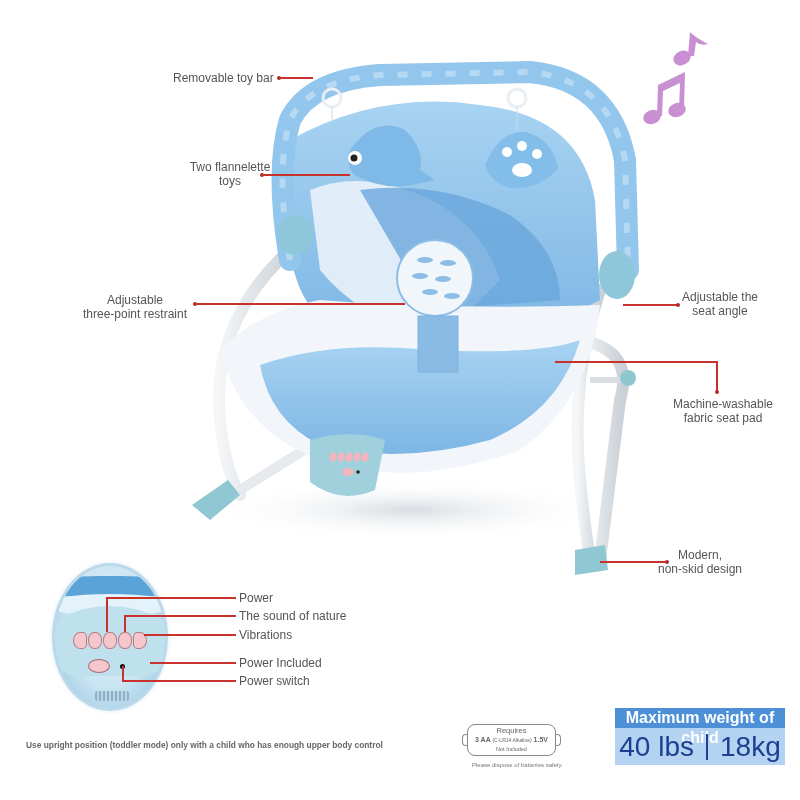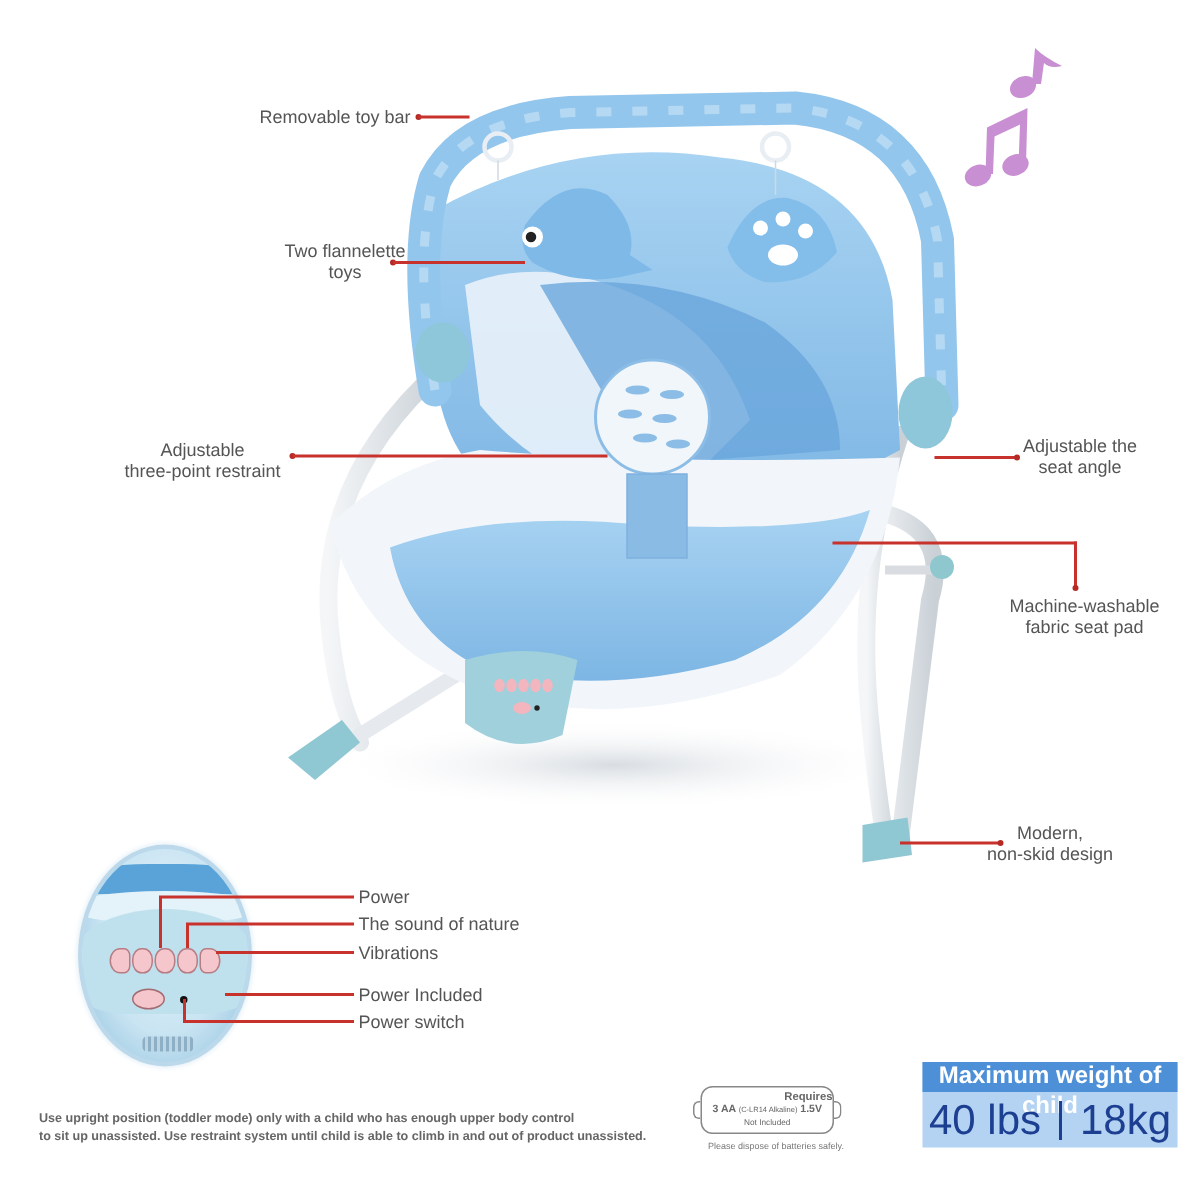--- a/index.html
+++ b/index.html
@@ -7,21 +7,21 @@
   .abs { position: absolute; }
   .label { position: absolute; color: #555; font-size: 12px; line-height: 14px; font-family: "Liberation Sans", sans-serif; white-space: nowrap; }
   .label.center { text-align: center; }
   .label.left { text-align: right; }
   .line { position: absolute; background: #c8322d; height: 2px; }
   .vline { position: absolute; background: #c8322d; width: 2px; }
   .dot { position: absolute; width: 4px; height: 4px; border-radius: 50%; background: #b52a25; }
   .note { position: absolute; left: 26px; top: 739px; width: 440px; font-size: 8.4px; line-height: 12px; color: #666; font-weight: bold; font-family: "Liberation Sans", sans-serif; }
   .note div { white-space: nowrap; }
   .battery { position: absolute; left: 467px; top: 724px; width: 87px; height: 30px; border: 1.5px solid #888; border-radius: 8px; text-align: center; font-size: 7px; color: #666; line-height: 9px; }
-  .battery .req { font-size: 7.5px; font-weight: bold; margin-top: 1px; text-align: right; }
+  .battery .req { font-size: 7.5px; font-weight: normal; margin-top: 1px; }
   .battery .aa { font-weight: bold; font-size: 7px; }
   .battery .ni { font-size: 5.5px; }
   .battery::before, .battery::after { content: ""; position: absolute; top: 9px; width: 4px; height: 10px; border: 1.5px solid #888; }
   .battery::before { left: -6px; border-right: none; border-radius: 4px 0 0 4px; }
   .battery::after { right: -6px; border-left: none; border-radius: 0 4px 4px 0; }
   .dispose { position: absolute; left: 472px; top: 762px; font-size: 6px; color: #777; }
   .weight { position: absolute; left: 615px; top: 708px; width: 170px; height: 57px; background: #b4d2f1; }
   .weight .head { height: 20px; background: #4d90d8; color: #fff; font-weight: bold; font-size: 16px; line-height: 20px; text-align: center; }
   .weight .vals { display: flex; align-items: center; justify-content: center; height: 37px; color: #1c3f92; font-weight: normal; font-size: 28px; }
   .weight .sep { width: 2px; height: 26px; background: #1c3f92; margin: 0 12px; }
@@ -191,21 +191,20 @@
 <div class="line" style="left:122px;top:680px;width:114px"></div>
 
 <div class="label left" style="left:239px;top:591px">Power</div>
 <div class="label left" style="left:239px;top:609px">The sound of nature</div>
 <div class="label left" style="left:239px;top:628px">Vibrations</div>
 <div class="label left" style="left:239px;top:656px">Power Included</div>
 <div class="label left" style="left:239px;top:674px">Power switch</div>
 
 <div class="note">
   <div>Use upright position (toddler mode) only with a child who has enough upper body control</div>
-  <div>to sit up unassisted. Use restraint system until child is able to climb in and out of product unassisted.</div>
 </div>
 
 <div class="battery">
   <div class="req">Requires</div>
   <div class="aa">
     <span>3 AA</span>
     <span style="font-size:5px;font-weight:normal">(C-LR14 Alkaline)</span>
     <span>1.5V</span>
   </div>
   <div class="ni">Not Included</div>

